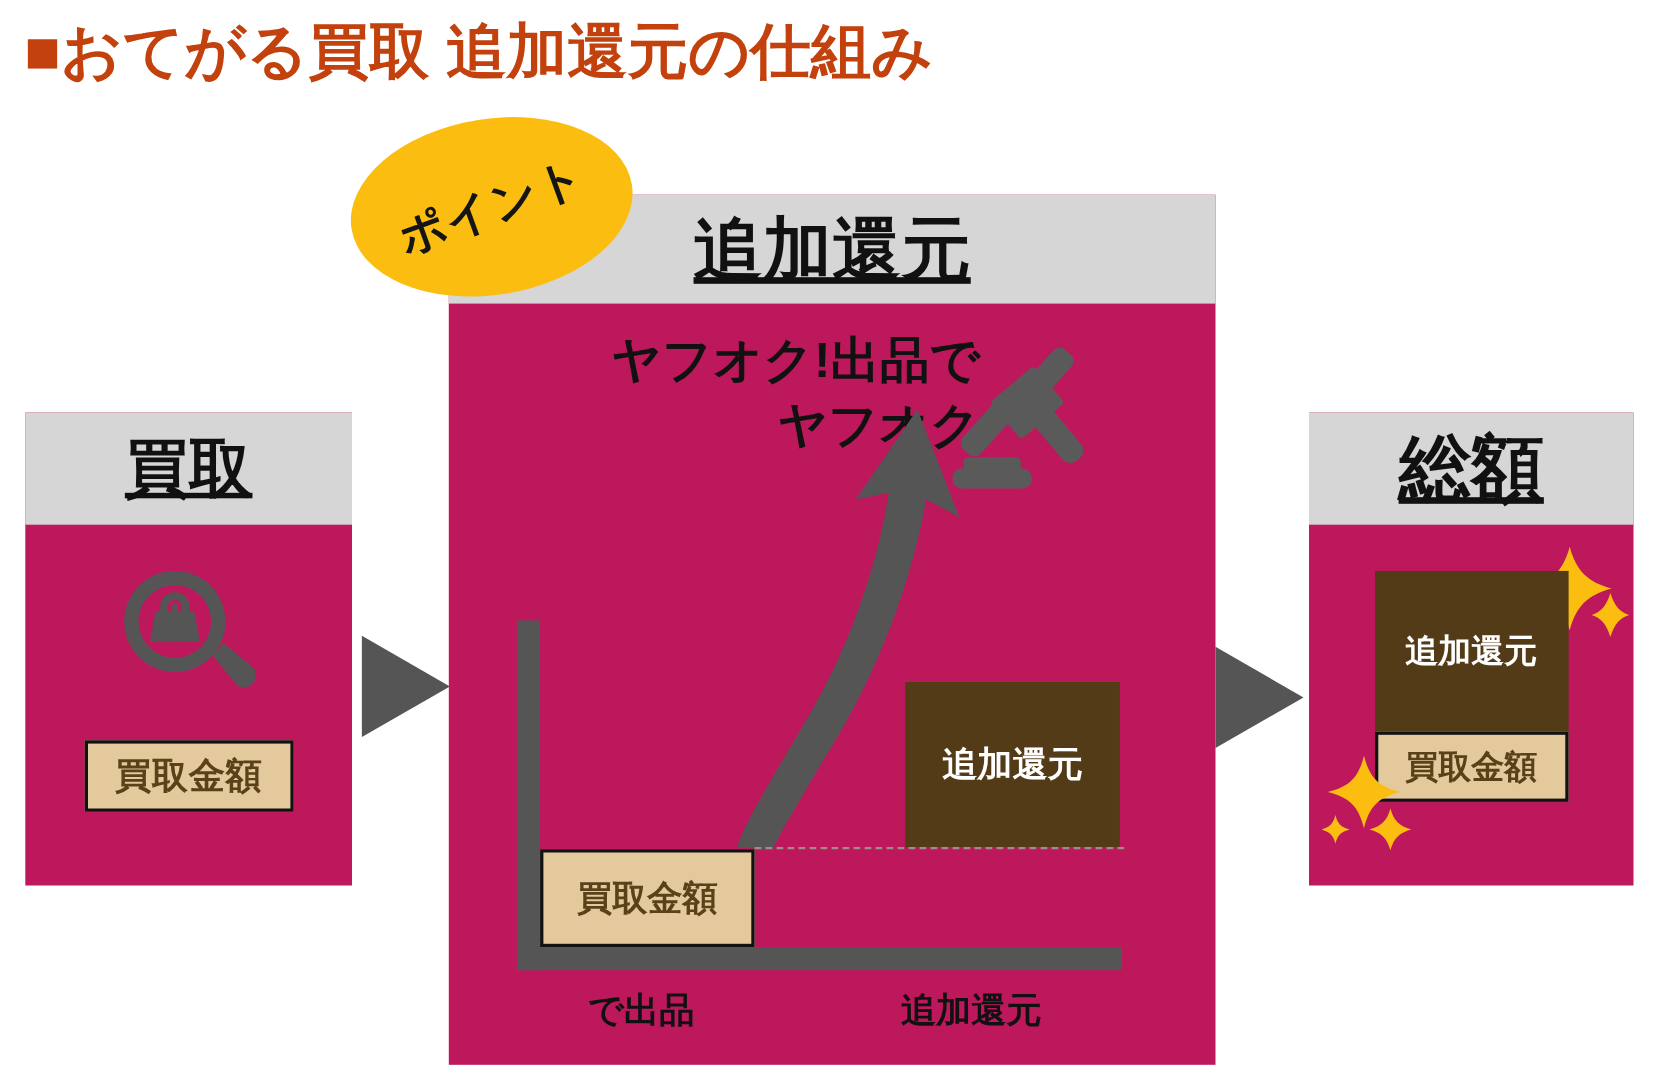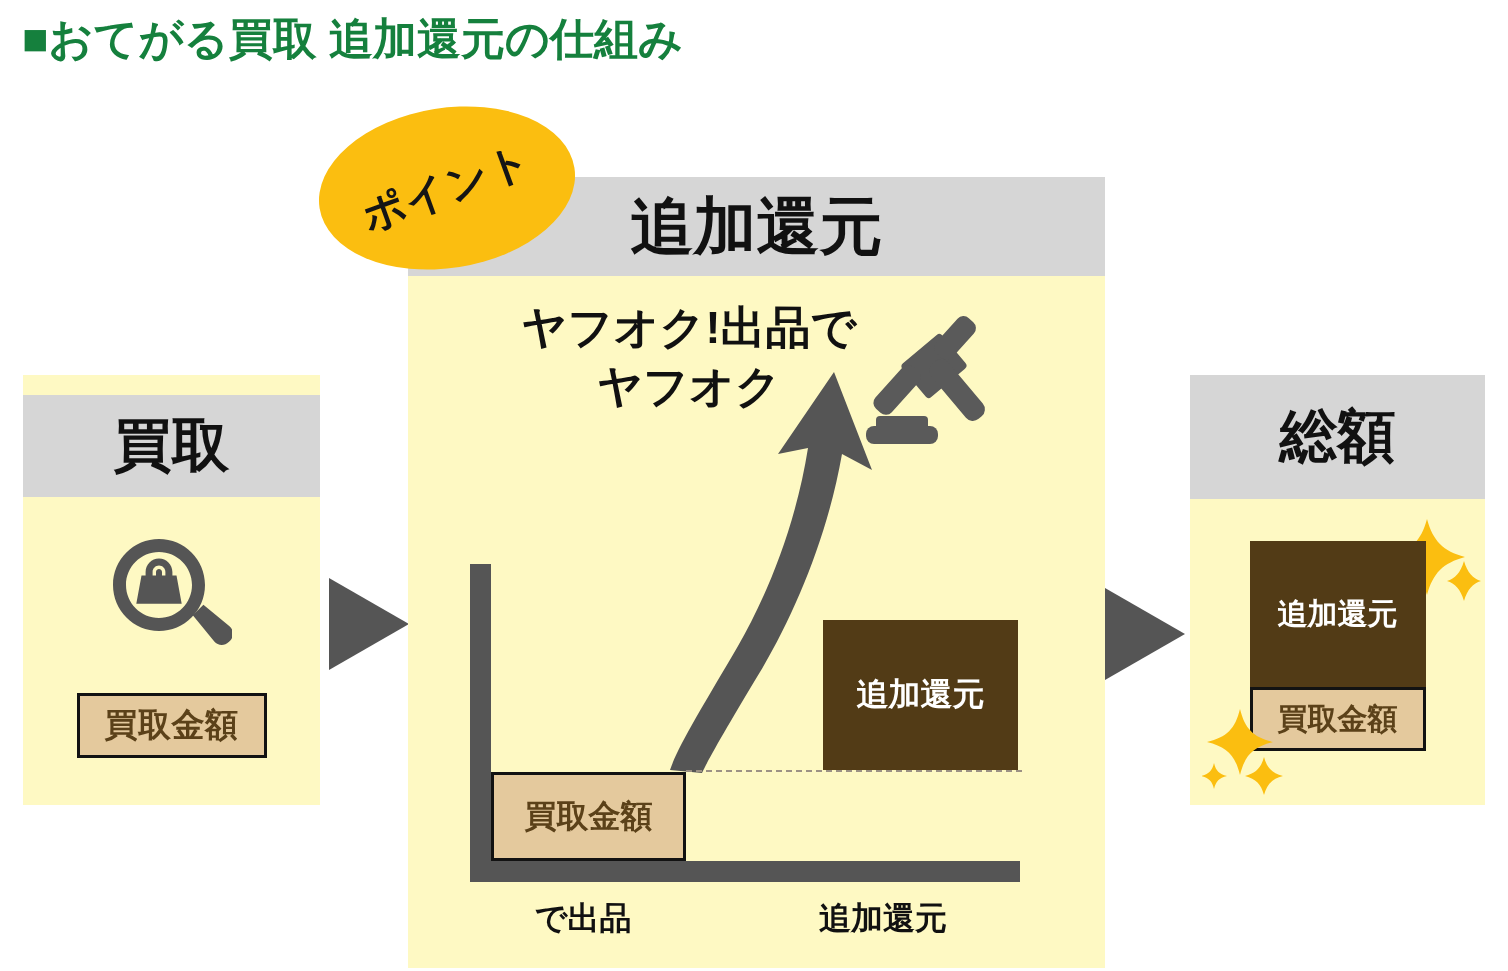--- a/index.html
+++ b/index.html
@@ -14,32 +14,33 @@
     overflow: hidden;
     font-family: "Liberation Sans", "DejaVu Sans", sans-serif;
     color: #111111;
   }
 
   
   #page-title {
     position: absolute;
     left: 22px;
     top: 10px;
-    font-size: 44px;
+    font-size: 55px;
     font-weight: bold;
     letter-spacing: 0px;
     white-space: nowrap;
-    color: #15803d;
+    color: #c2410c;
   }
 
   
   .panel {
     position: absolute;
-    background: #fef9c3;
-    box-sizing: border-box;
+    background: #be185d;
+    box-sizing: border-box;
+    text-decoration: underline;
   }
   .panel-header {
     background: #d6d6d6;
     width: 100%;
     box-sizing: border-box;
     display: flex;
     align-items: center;
     justify-content: center;
     font-weight: bold;
     color: #111111;
@@ -53,21 +54,20 @@
   
   #panel-buyout {
     left: 23px;
     top: 375px;
     width: 297px;
     height: 430px;
   }
   #panel-buyout .panel-header {
     height: 102px;
     font-size: 58px;
-    margin-top: 20px;
   }
   #panel-buyout .panel-body { height: 328px; }
 
   #bag-search-icon {
     position: absolute;
     left: 50%;
     top: 42px;
     transform: translateX(-50%);
   }
 
@@ -112,27 +112,27 @@
     height: 791px;
   }
   #panel-extra-reward .panel-header {
     height: 99px;
     font-size: 63px;
   }
   #panel-extra-reward .panel-body { height: 692px; }
 
   #center-headline {
     position: absolute;
-    left: 66px;
+    left: 53px;
     top: 22px;
     width: 430px;
     font-size: 45px;
     font-weight: bold;
     line-height: 1.32;
-    text-align: center;
+    text-align: right;
     color: #111111;
   }
 
   #gavel-icon {
     position: absolute;
     left: 452px;
     top: 32px;
   }
 
   
@@ -204,22 +204,22 @@
   #caption-reward  { left: 330px; top: 622px; width: 290px; }
 
   
   #panel-total {
     left: 1190px;
     top: 375px;
     width: 295px;
     height: 430px;
   }
   #panel-total .panel-header {
-    height: 124px;
-    font-size: 58px;
+    height: 102px;
+    font-size: 66px;
   }
   #panel-total .panel-body { height: 328px; }
 
   #total-stack {
     position: absolute;
     left: 50%;
     transform: translateX(-50%);
     top: 42px;
     width: 176px;
   }

